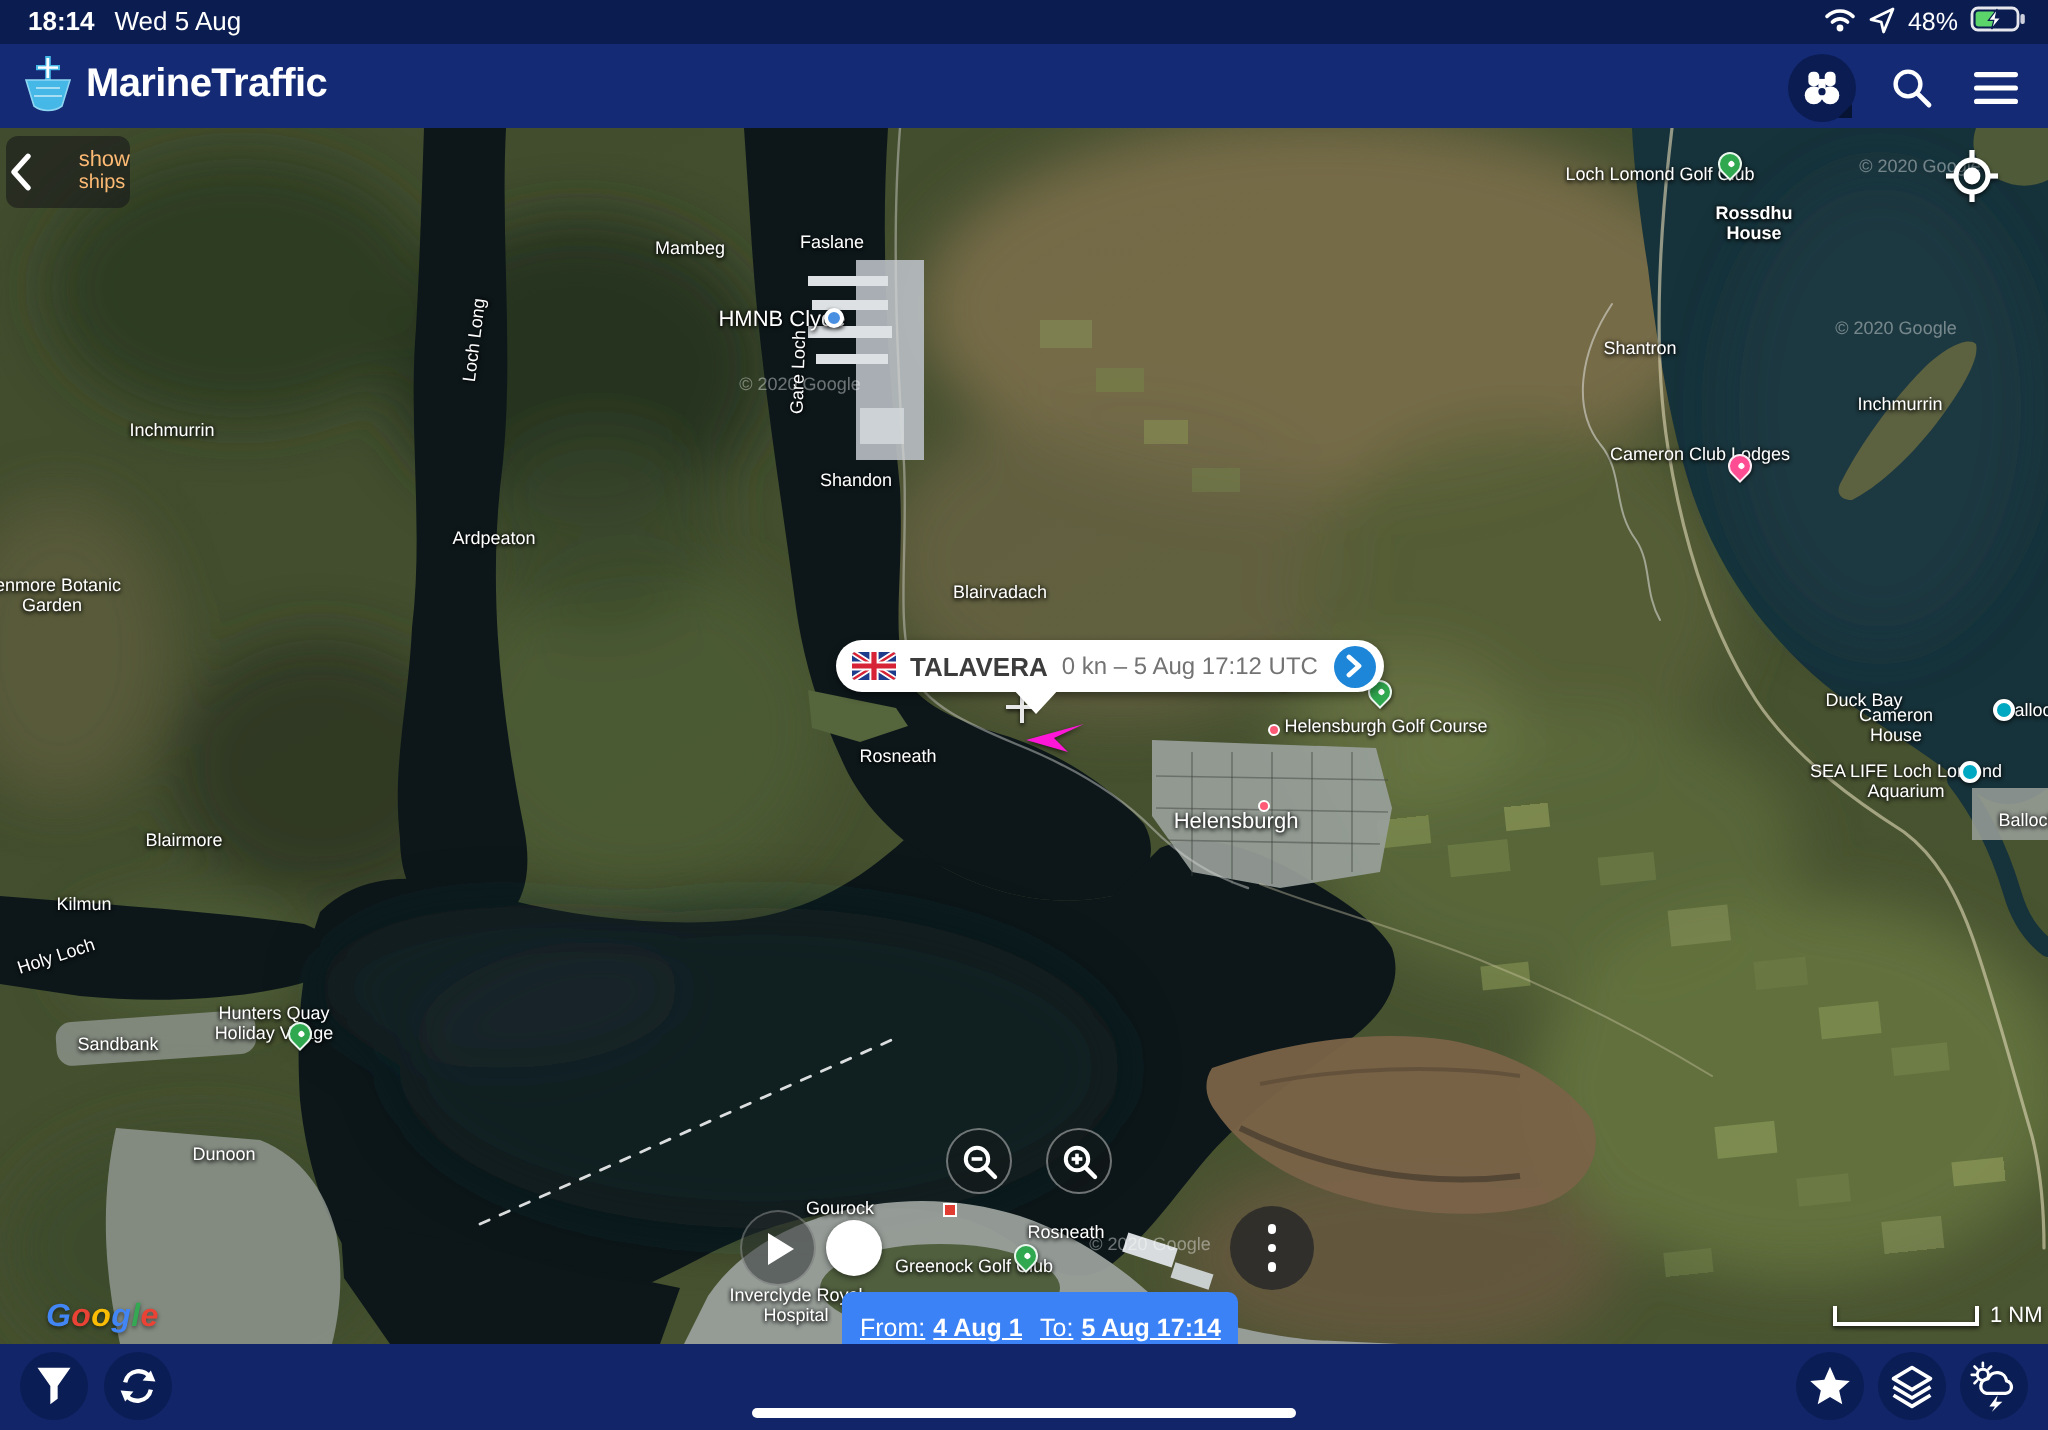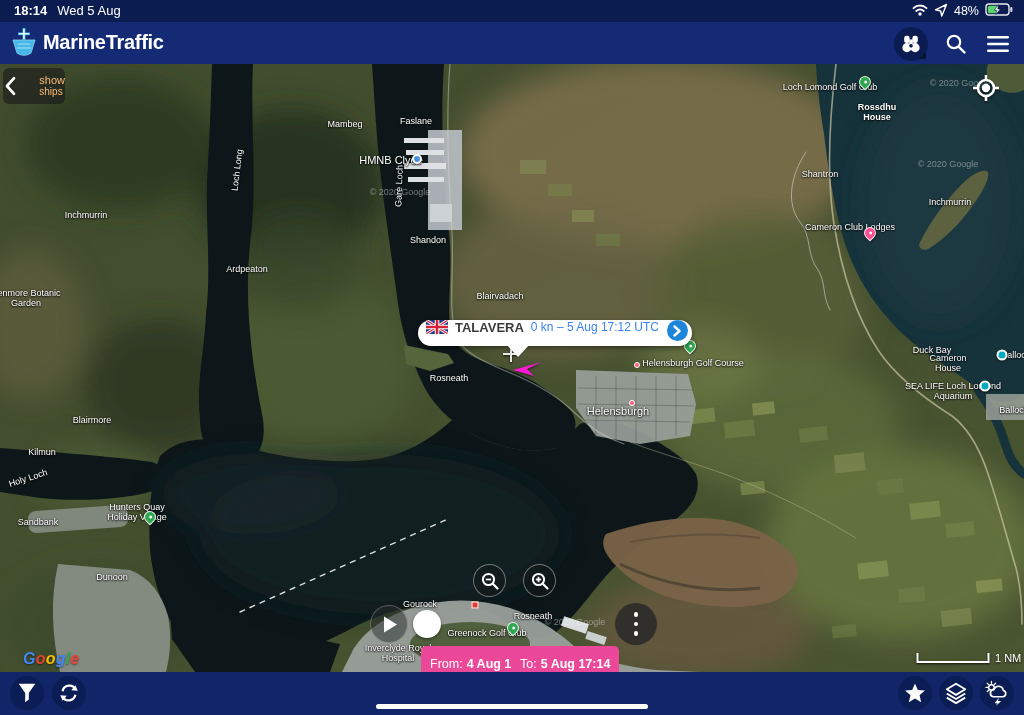--- a/index.html
+++ b/index.html
@@ -58,46 +58,46 @@
             border-radius:6px;z-index:6;display:flex;align-items:center;cursor:pointer;}
   .backchip .txt{color:#fdba74;line-height:1;margin-left:19px;}
   .backchip .l1{font-size:11px;display:block;margin-bottom:1px;}
   .backchip .l2{font-size:10px;display:block;}
 
   
   .locate{position:absolute;left:972px;top:10px;z-index:6;cursor:pointer;filter:drop-shadow(0 1px 1px rgba(0,0,0,.7));}
 
   
   .popup{position:absolute;left:418px;top:256px;z-index:8;cursor:pointer;}
-  .pill{position:relative;height:26px;background:#fff;border-radius:13px;display:flex;
+  .pill{position:relative;height:26px;background:#fff;border-radius:13px;display:flex;align-items:center;
         padding:0 4px 0 8px;box-shadow:0 2px 5px rgba(0,0,0,.45);white-space:nowrap;}
   .pill .vname{font-size:13px;font-weight:bold;color:#3c3c3c;margin:0 7px 0 7px;}
-  .pill .vstat{font-size:12px;color:#3b82f6;margin-right:8px;}
+  .pill .vstat{font-size:12px;color:#737373;margin-right:8px;}
   .pill .go{width:21px;height:21px;border-radius:50%;background:#1d86d8;display:flex;align-items:center;justify-content:center;}
   .ptail{position:absolute;left:88px;top:24px;width:0;height:0;z-index:7;
          border-left:12px solid transparent;border-right:12px solid transparent;border-top:13px solid #fff;}
   .crosshair{position:absolute;left:511px;top:292px;z-index:6;transform:translate(-50%,-50%);
              filter:drop-shadow(0 1px 1px rgba(0,0,0,.8));}
   .vessel{position:absolute;left:513px;top:296px;z-index:6;filter:drop-shadow(0 1px 1px rgba(0,0,0,.6));}
 
   
   .mbtn{position:absolute;border-radius:50%;display:flex;align-items:center;justify-content:center;
         z-index:7;cursor:pointer;}
   .zoomer{width:33px;height:33px;background:rgba(20,24,24,.5);border:1px solid rgba(255,255,255,.4);}
   .zo{left:473px;top:500px;} .zi{left:523px;top:500px;}
   .playbtn{left:370px;top:541px;width:38px;height:38px;background:rgba(40,44,44,.5);border:1px solid rgba(255,255,255,.25);}
   .thumb{position:absolute;left:413px;top:546px;width:28px;height:28px;border-radius:50%;background:#fff;
          z-index:7;box-shadow:0 1px 3px rgba(0,0,0,.5);cursor:pointer;}
   .dots{left:615px;top:539px;width:42px;height:42px;background:rgba(30,32,36,.72);}
   .dots .d{width:4.5px;height:4.5px;border-radius:50%;background:#fff;margin:2.4px 0;}
   .dotcol{display:flex;flex-direction:column;align-items:center;}
 
   
-  .chip{position:absolute;top:582px;height:36px;background:#ec4899;border-radius:5px;color:#fff;
-        font-size:12.5px;display:flex;align-items:center;padding:0 9px;z-index:8;white-space:nowrap;}
+  .chip{position:absolute;top:582px;height:36px;background:#3b82f6;border-radius:5px;color:#fff;
+        font-size:12.5px;display:flex;align-items:center;padding:0 9px;z-index:8;white-space:nowrap;text-decoration:underline;}
   .chip b{margin-left:4px;}
   .chip.from{left:421px;} .chip.to{left:511px;}
 
   
   .google{position:absolute;left:23px;top:586px;font-size:16px;font-weight:bold;z-index:6;letter-spacing:.2px;
           text-shadow:0 1px 2px rgba(0,0,0,.5);font-style:italic;}
   .scale{position:absolute;left:916px;top:588px;z-index:6;display:flex;align-items:flex-end;gap:5px;
          filter:drop-shadow(0 1px 1px rgba(0,0,0,.8));}
   .scale .lbl{color:#fff;font-size:11px;line-height:1;}
 
@@ -306,21 +306,21 @@
         <div class="map-label big" style="left: 391px; top: 96px; transform: translate(-50%, -50%);">HMNB Clyde</div>
         <div class="map-label" style="left: 428px; top: 164px; transform: translate(-50%, -50%); margin-top: 12px;">Shandon</div>
         <div class="map-label" style="left: 247px; top: 205px; transform: translate(-50%, -50%);">Ardpeaton</div>
         <div class="map-label" style="left: 86px; top: 151px; transform: translate(-50%, -50%);">Inchmurrin</div>
         <div class="map-label" style="left: 500px; top: 232px; transform: translate(-50%, -50%);">Blairvadach</div>
         <div class="map-label" style="left: 449px; top: 314px; transform: translate(-50%, -50%);">Rosneath</div>
         <div class="map-label" style="left: 92px; top: 356px; transform: translate(-50%, -50%);">Blairmore</div>
         <div class="map-label" style="left: 42px; top: 388px; transform: translate(-50%, -50%);">Kilmun</div>
         <div class="map-label" style="left: 28px; top: 414px; transform: translate(-50%, -50%) rotate(-18deg);">Holy Loch</div>
         <div class="map-label wrap" style="left: 26px; top: 234px; width: 72px; transform: translate(-50%, -50%);">Benmore Botanic Garden</div>
-        <div class="map-label" style="left: 38px; top: 458px; transform: translate(-50%, -50%);">Sandbank</div>
+        <div class="map-label" style="left: 59px; top: 458px; transform: translate(-50%, -50%);">Sandbank</div>
         <div class="map-label wrap" style="left: 137px; top: 448px; width: 62px; transform: translate(-50%, -50%);">Hunters Quay Holiday Village</div>
         <div class="map-label" style="left: 112px; top: 513px; transform: translate(-50%, -50%);">Dunoon</div>
         <div class="map-label" style="left: 420px; top: 540px; transform: translate(-50%, -50%); text-align: right;">Gourock</div>
         <div class="map-label" style="left: 533px; top: 552px; transform: translate(-50%, -50%);">Rosneath</div>
         <div class="map-label" style="left: 487px; top: 569px; transform: translate(-50%, -50%);">Greenock Golf Club</div>
         <div class="map-label wrap" style="left: 398px; top: 589px; width: 72px; transform: translate(-50%, -50%);">Inverclyde Royal Hospital</div>
         <div class="map-label big" style="left: 618px; top: 347px; transform: translate(-50%, -50%);">Helensburgh</div>
         <div class="map-label" style="left: 693px; top: 299px; transform: translate(-50%, -50%);">Helensburgh Golf Course</div>
         <div class="map-label" style="left: 830px; top: 23px; transform: translate(-50%, -50%);">Loch Lomond Golf Club</div>
         <div class="map-label wrap" style="left: 877px; top: 48px; width: 52px; transform: translate(-50%, -50%); font-weight: bold;">Rossdhu House</div>

